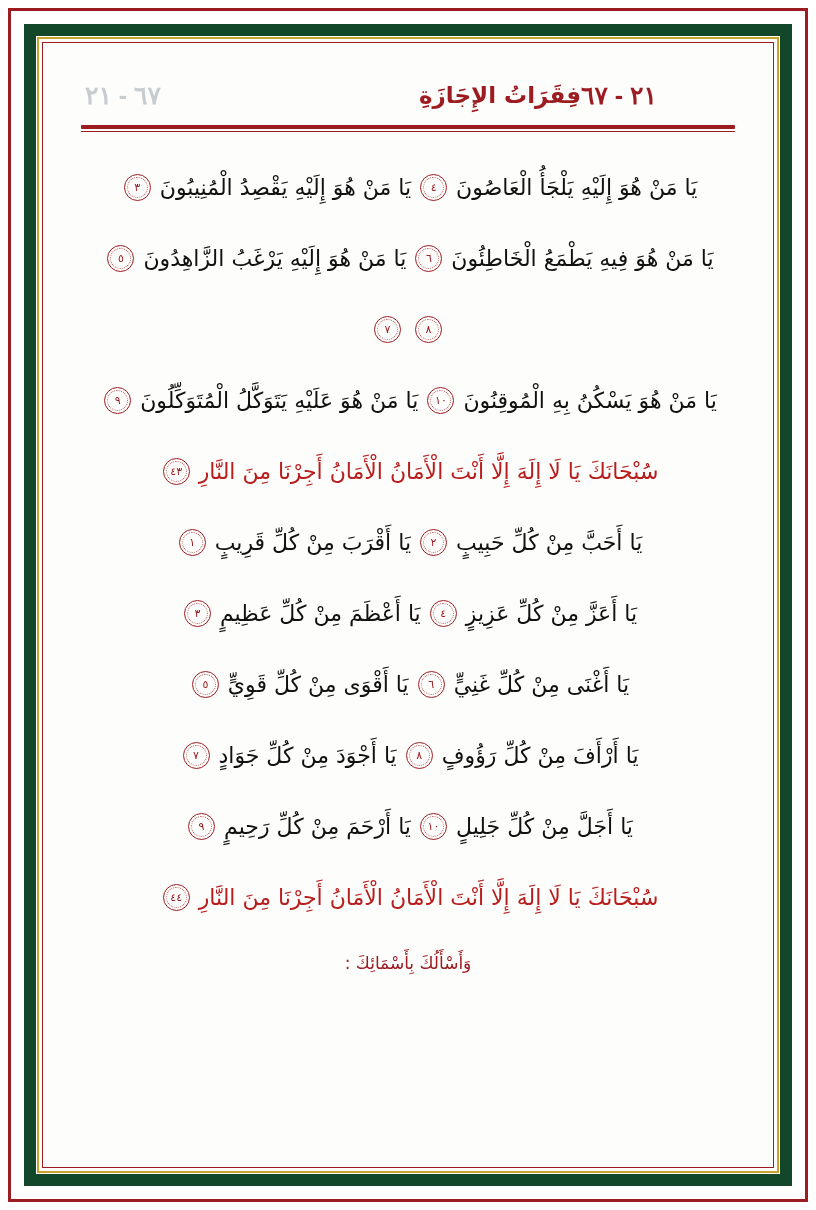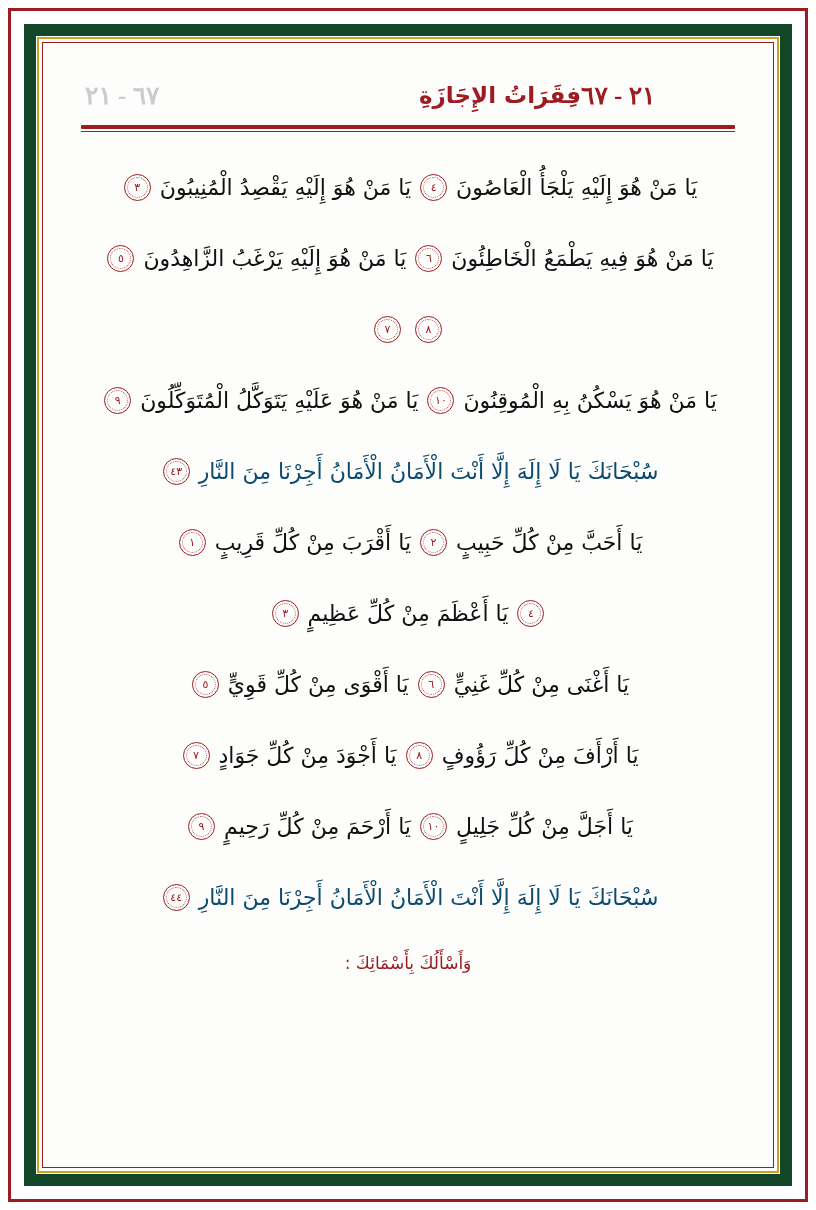--- a/index.html
+++ b/index.html
@@ -93,21 +93,21 @@
   
   .header {
     display: flex;
     align-items: center;
     justify-content: space-between;
     direction: rtl;
     padding: 0 10px;
     height: 44px;
   }
   .hdr-side {
-    font-family: Liberation Serif, serif;
+    font-family: Liberation Sans, sans-serif;
     font-size: 25px;
     font-weight: bold;
     color: #9c1c22;
     letter-spacing: 1px;
     min-width: 150px;
   }
   .hdr-side.left {
     text-align: left;
     color: #c7ccd1;
   }
@@ -153,21 +153,21 @@
   .line.red   { color: #9c1c22; }
   .line.center-note {
     height: 60px;
     font-size: 17px;
     color: #9c1c22;
   }
   .seg {
     display: inline-block;
     padding: 0 2px;
   }
-  .line.red .seg { color: #0c4a6e; }
+  .line.red .seg { color: #b91c1c; }
 
   
   .ayah {
     display: inline-flex;
     align-items: center;
     justify-content: center;
     width: 25px;
     height: 25px;
     margin: 0 7px;
     border: 1px solid #9c1c22;
@@ -237,20 +237,21 @@
             <span class="seg">سُبْحَانَكَ يَا لَا إِلَهَ إِلَّا أَنْتَ الْأَمَانُ الْأَمَانُ أَجِرْنَا مِنَ النَّارِ</span>
             <span class="ayah">٤٣</span>
           </div>
           <div class="line black">
             <span class="seg">يَا أَحَبَّ مِنْ كُلِّ حَبِيبٍ</span>
             <span class="ayah">٢</span>
             <span class="seg">يَا أَقْرَبَ مِنْ كُلِّ قَرِيبٍ</span>
             <span class="ayah">١</span>
           </div>
           <div class="line black">
+            <span class="seg">يَا أَعَزَّ مِنْ كُلِّ عَزِيزٍ</span>
             <span class="ayah">٤</span>
             <span class="seg">يَا أَعْظَمَ مِنْ كُلِّ عَظِيمٍ</span>
             <span class="ayah">٣</span>
           </div>
           <div class="line black">
             <span class="seg">يَا أَغْنَى مِنْ كُلِّ غَنِيٍّ</span>
             <span class="ayah">٦</span>
             <span class="seg">يَا أَقْوَى مِنْ كُلِّ قَوِيٍّ</span>
             <span class="ayah">٥</span>
           </div>

